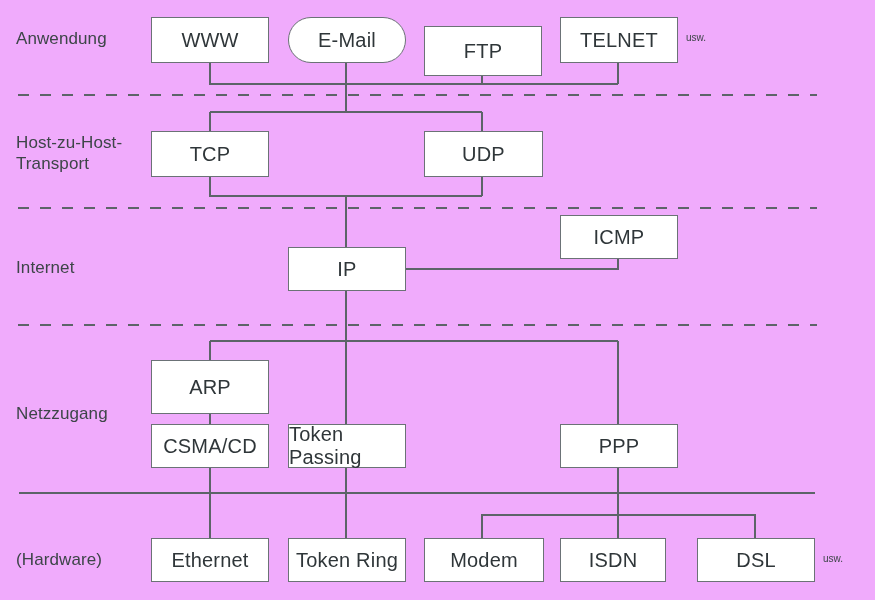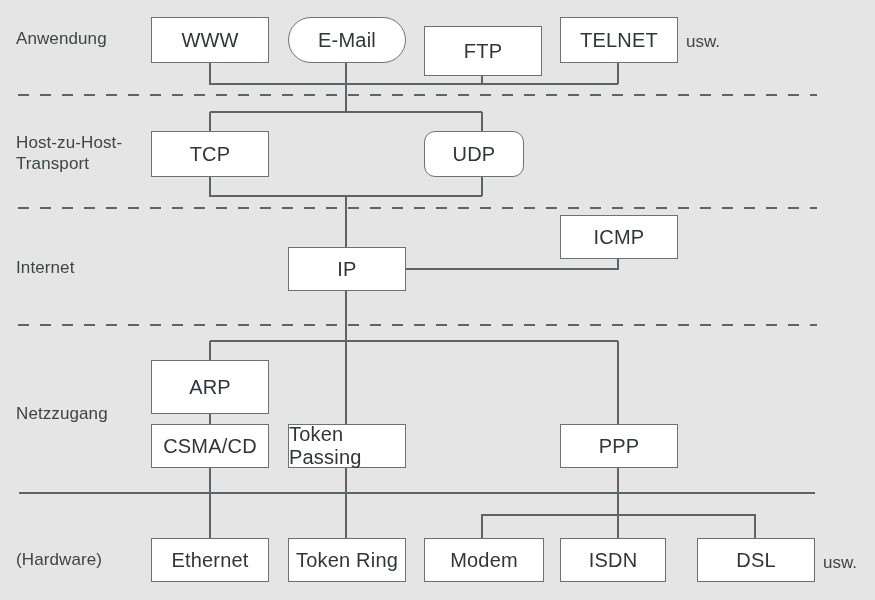--- a/index.html
+++ b/index.html
@@ -4,21 +4,21 @@
 <style>
   html, body {
     margin: 0;
     padding: 0;
     background: #ffffff;
   }
   #stage {
     position: relative;
     width: 875px;
     height: 600px;
-    background: #e5e5e5;
+    background: #f0abfc;
     overflow: hidden;
     font-family: "Liberation Sans", sans-serif;
   }
   svg.wires {
     position: absolute;
     left: 0;
     top: 0;
     width: 875px;
     height: 600px;
     pointer-events: none;
@@ -41,21 +41,21 @@
     align-items: center;
     justify-content: center;
     color: #2f3639;
     font-size: 20px;
     letter-spacing: 0.2px;
     font-family: "Liberation Sans", sans-serif;
   }
   .usw {
     position: absolute;
     color: #3d4548;
-    font-size: 17px;
+    font-size: 10px;
     font-family: "Liberation Sans", sans-serif;
   }
 </style>
 </head>
 <body>
 
 <div id="stage">
 
   <svg class="wires" viewBox="0 0 875 600" xmlns="http://www.w3.org/2000/svg">
     <g stroke="#5c6468" stroke-width="2" fill="none" shape-rendering="crispEdges">
@@ -107,21 +107,21 @@
   <div class="layer-label" style="left:16px; top:403px;text-align:right;">Netzzugang</div>
   <div class="layer-label" style="left:16px; top:549px;">(Hardware)</div>
 
   <div class="node" style="left:151px; top:17px; width:118px; height:46px;">WWW</div>
   <div class="node" style="left:288px; top:17px; width:118px; height:46px;border-radius:23px;">E-Mail</div>
   <div class="node" style="left:424px; top:26px; width:118px; height:50px;">FTP</div>
   <div class="node" style="left:560px; top:17px; width:118px; height:46px;">TELNET</div>
   <div class="usw" style="left:686px; top:32px;">usw.</div>
 
   <div class="node" style="left:151px; top:131px; width:118px; height:46px;">TCP</div>
-  <div class="node" style="left:424px; top:131px; width:100px; height:46px;border-radius:11px;">UDP</div>
+  <div class="node" style="left:424px; top:131px; width:119px; height:46px;">UDP</div>
 
   <div class="node" style="left:560px; top:215px; width:118px; height:44px;">ICMP</div>
   <div class="node" style="left:288px; top:247px; width:118px; height:44px;">IP</div>
 
   <div class="node" style="left:151px; top:360px; width:118px; height:54px;">ARP</div>
   <div class="node" style="left:151px; top:424px; width:118px; height:44px;">CSMA/CD</div>
   <div class="node" style="left:288px; top:424px; width:118px; height:44px;">Token Passing</div>
   <div class="node" style="left:560px; top:424px; width:118px; height:44px;">PPP</div>
 
   <div class="node" style="left:151px; top:538px; width:118px; height:44px;">Ethernet</div>

